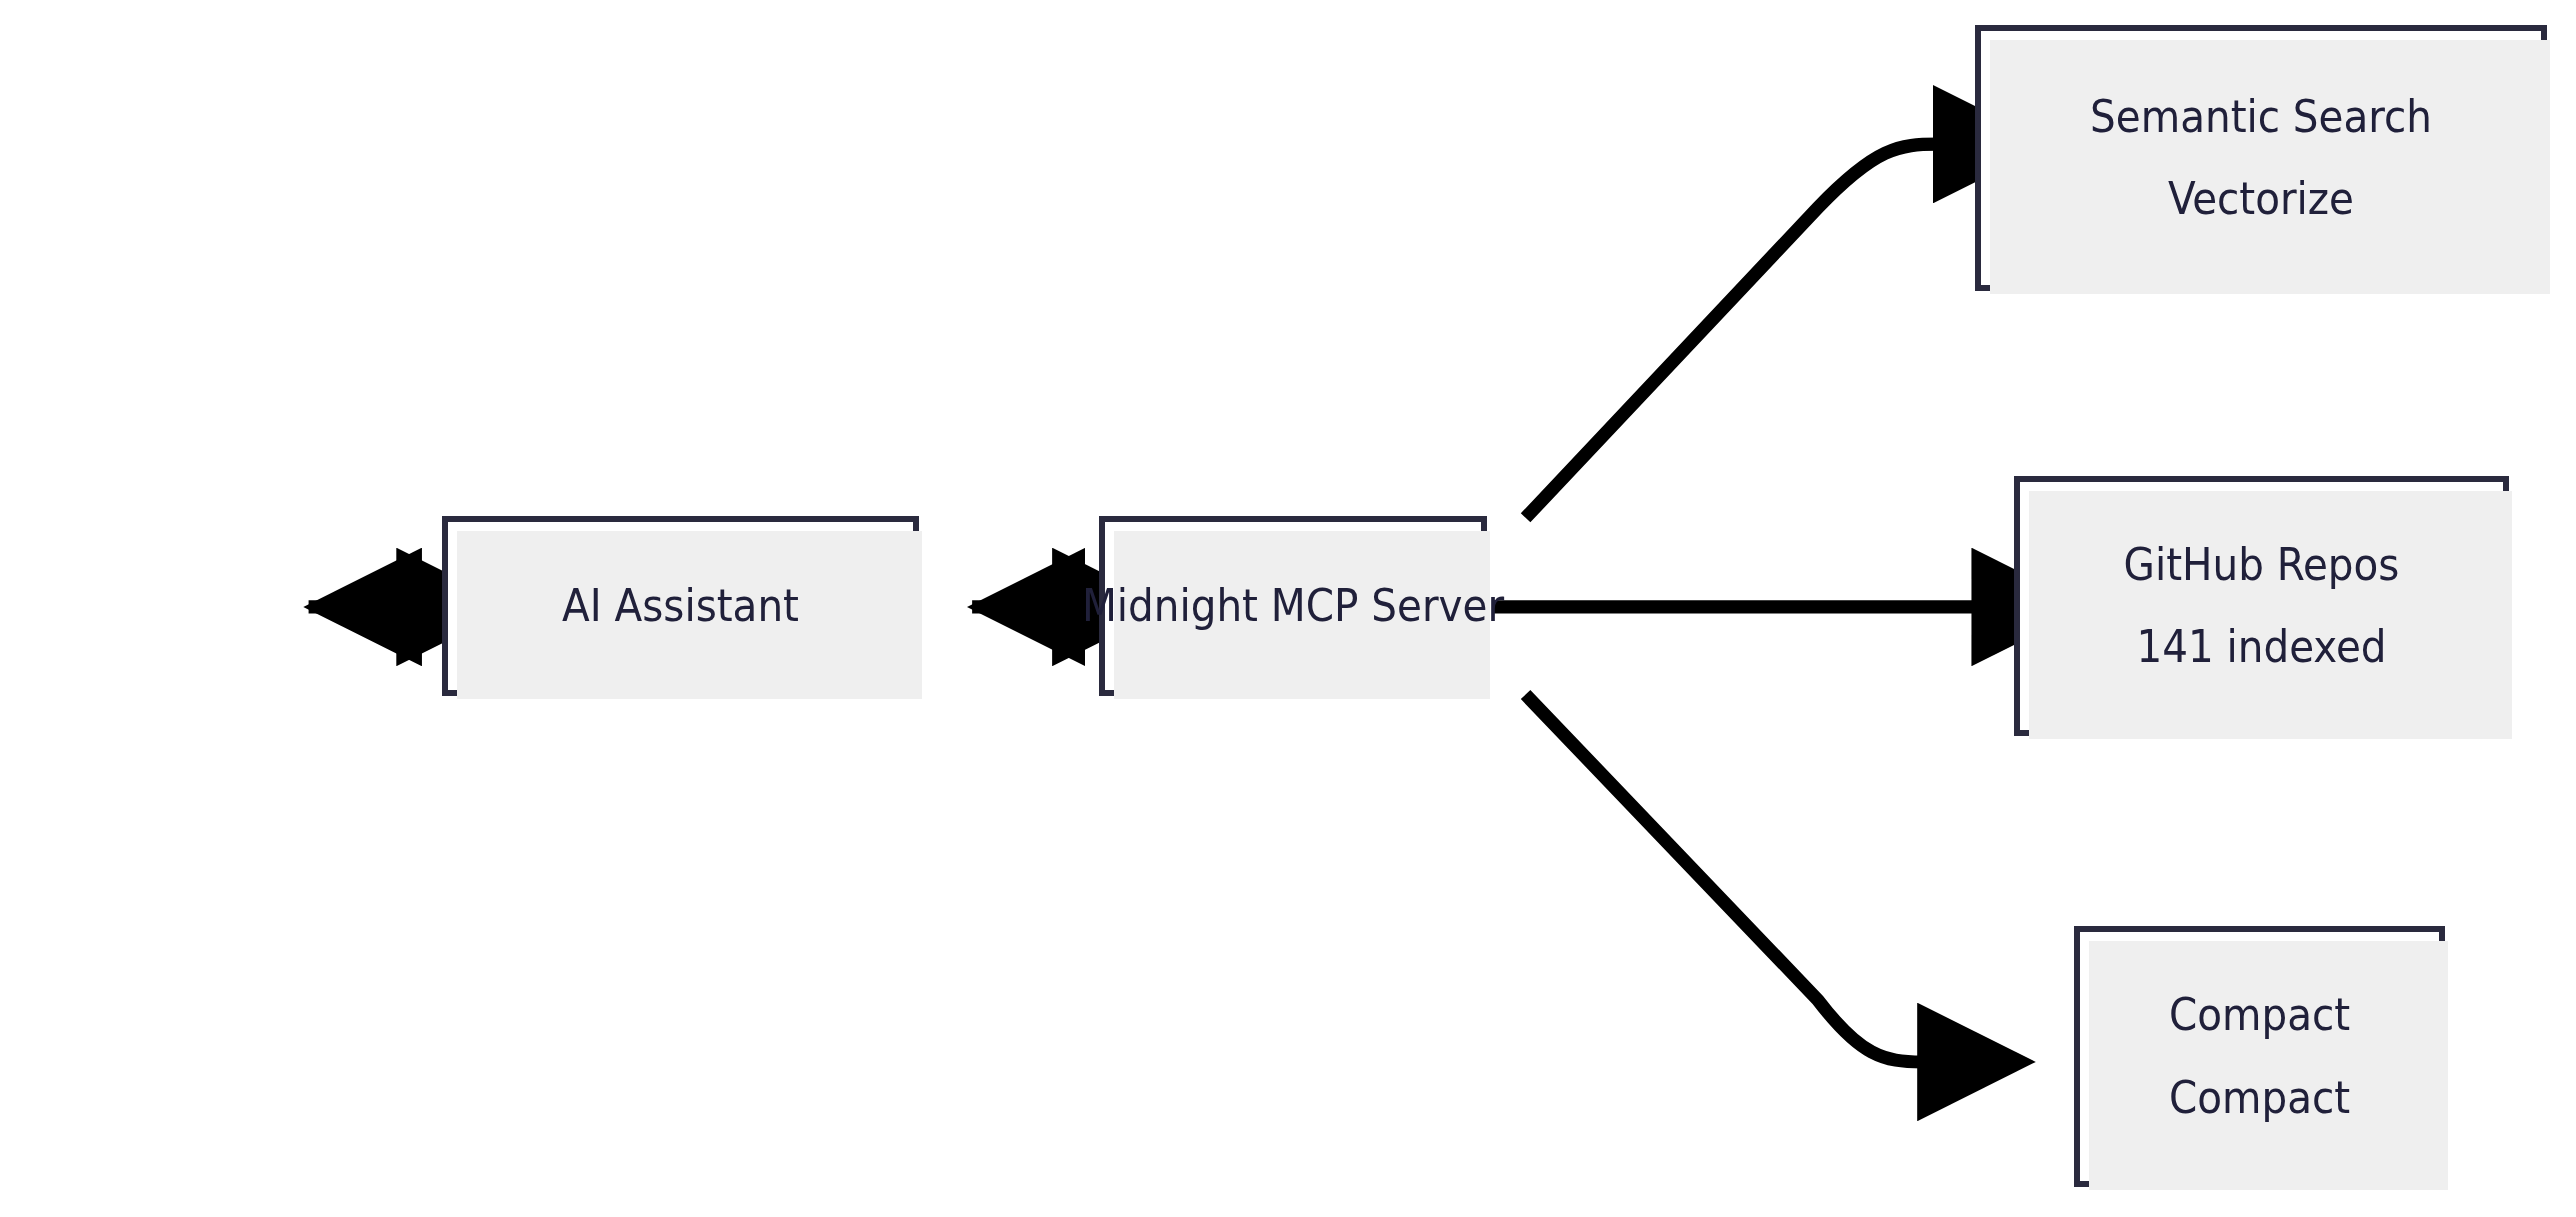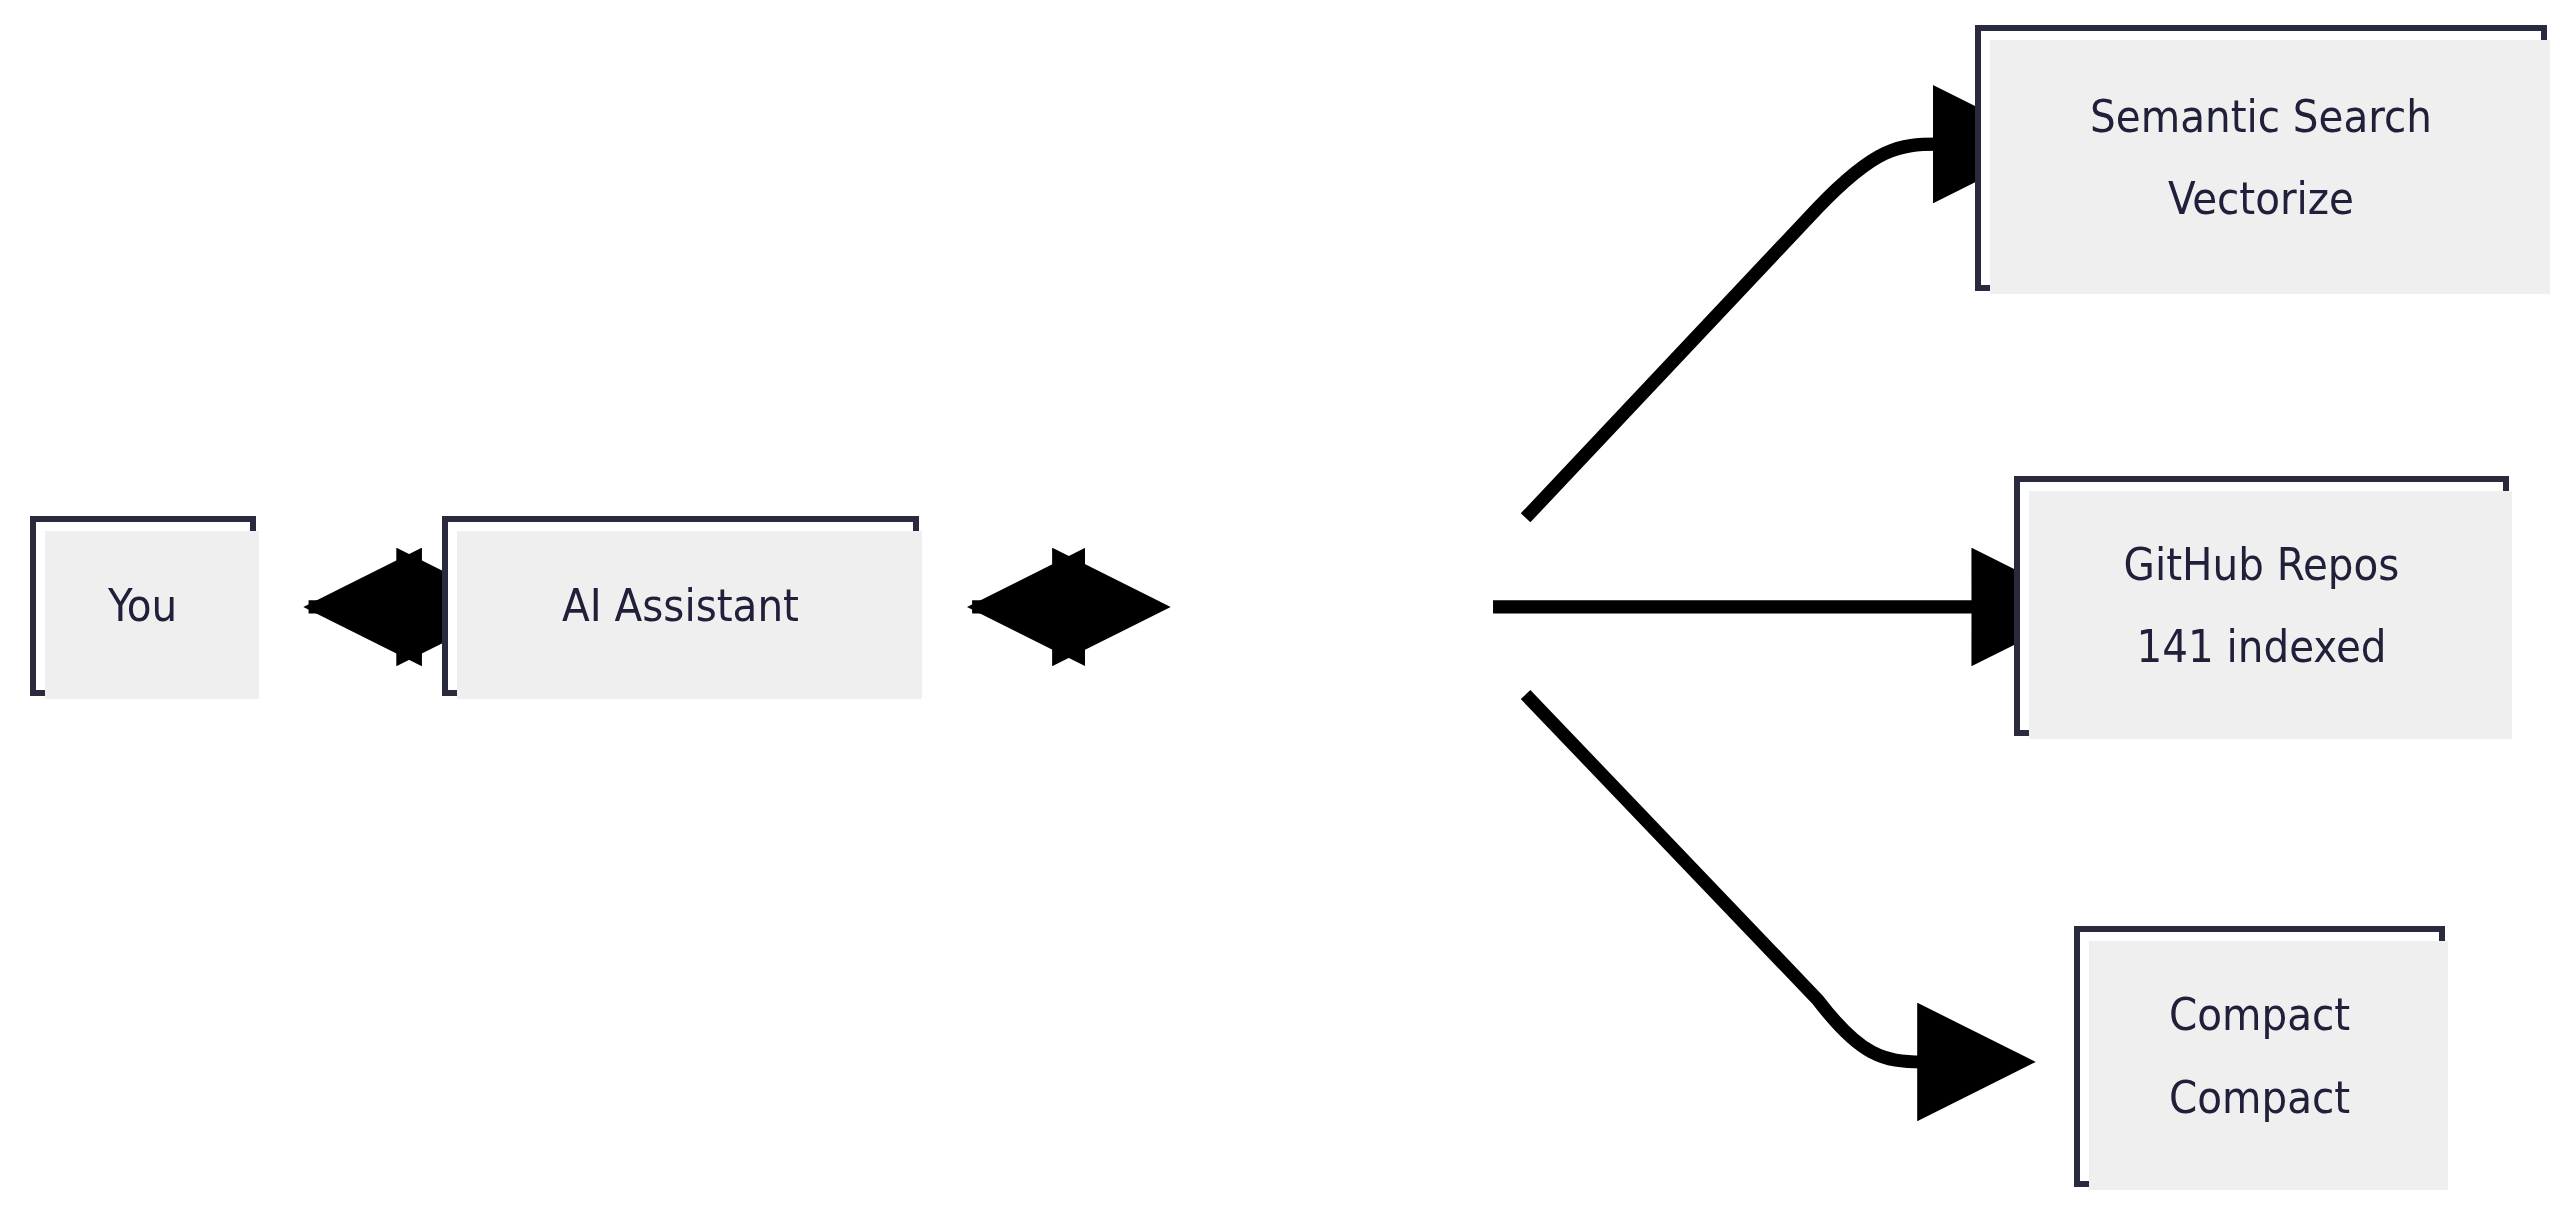--- a/index.html
+++ b/index.html
@@ -98,30 +98,30 @@
 
     <g>
       <line x1="1926" y1="783" x2="2550" y2="783" stroke="#000000" stroke-width="17" marker-end="url(#arrow-end)"></line>
     </g>
 
     <g>
       <path d="M 1968 896 L 2345 1290 C 2400 1362 2430 1370 2480 1370" fill="none" stroke="#000000" stroke-width="17" stroke-linecap="butt" stroke-linejoin="round" marker-end="url(#arrow-end)"></path>
     </g>
   </svg>
 
-  <div class="node" id="node-you">
-    <div class="shadow-layer"></div>
-    <div class="node-label">You</div>
-  </div>
 
   <div class="node" id="node-assistant">
     <div class="shadow-layer"></div>
     <div class="node-label">AI Assistant</div>
   </div>
 
+  <div class="node" id="node-mcp">
+    <div class="shadow-layer"></div>
+    <div class="node-label">Midnight MCP Server</div>
+  </div>
 
   <div class="node" id="node-semantic">
     <div class="shadow-layer"></div>
     <div class="node-label">Semantic Search</div>
     <div class="node-label sub">Vectorize</div>
   </div>
 
   <div class="node" id="node-github">
     <div class="shadow-layer"></div>
     <div class="node-label">GitHub Repos</div>

